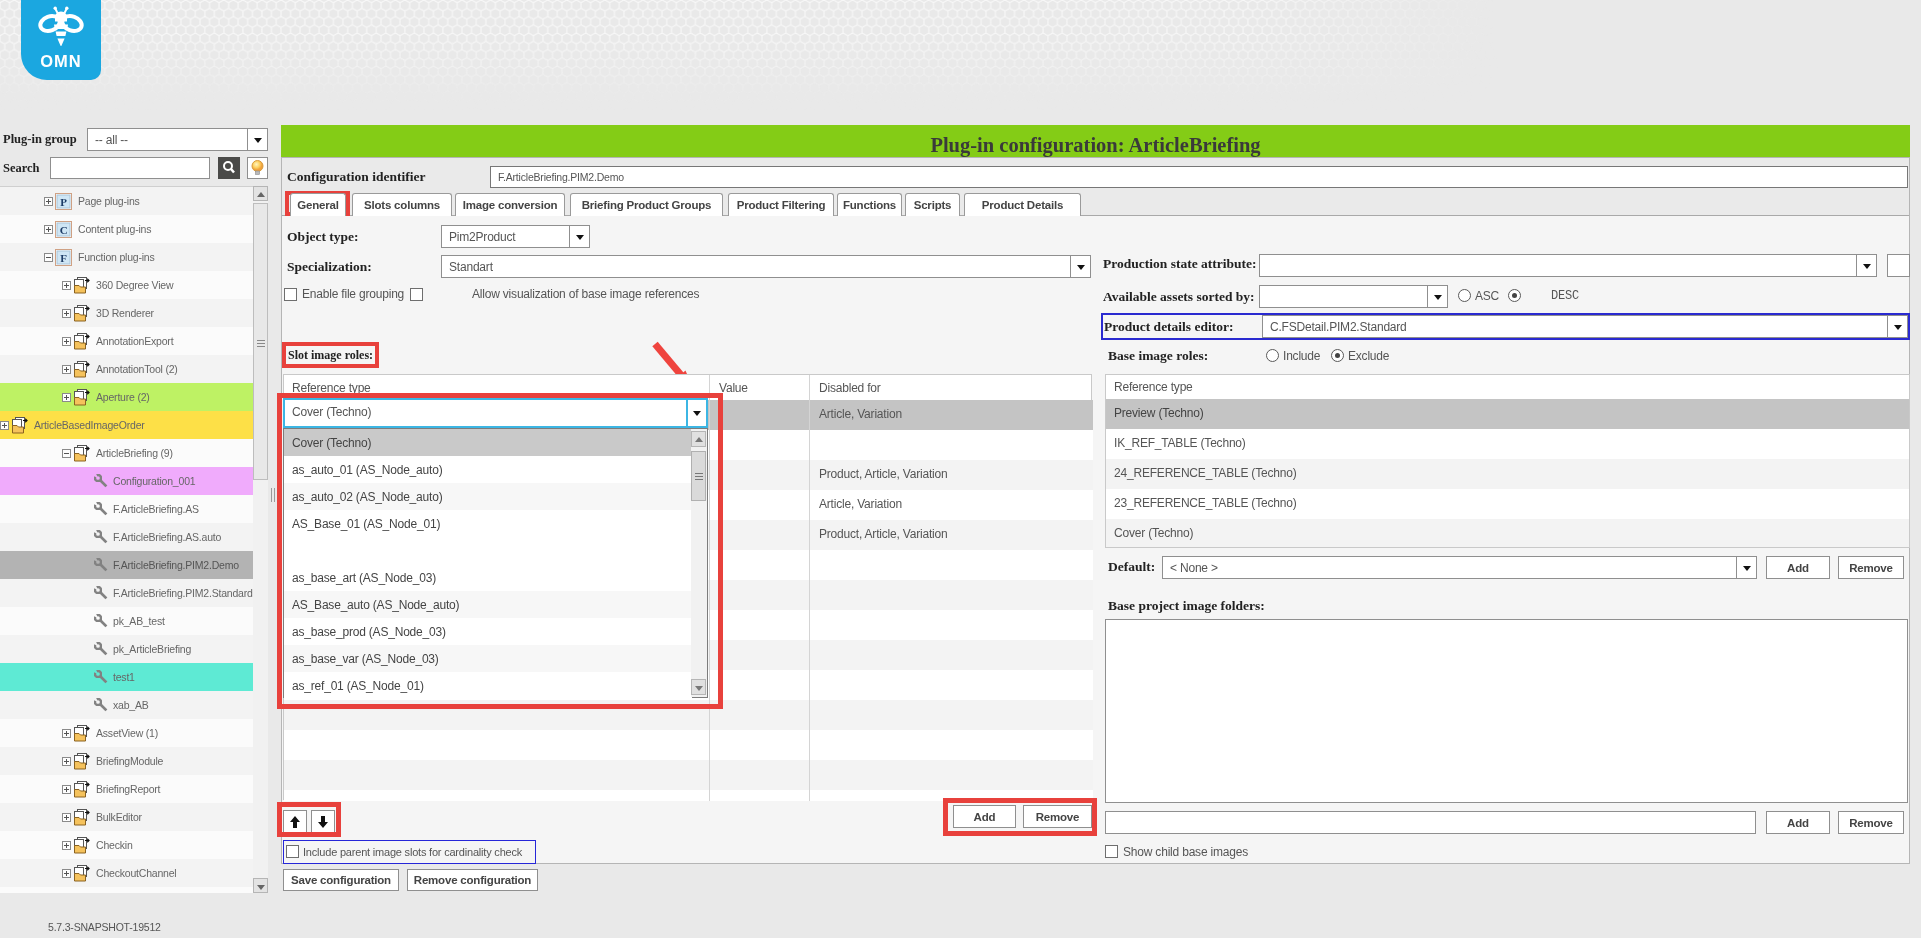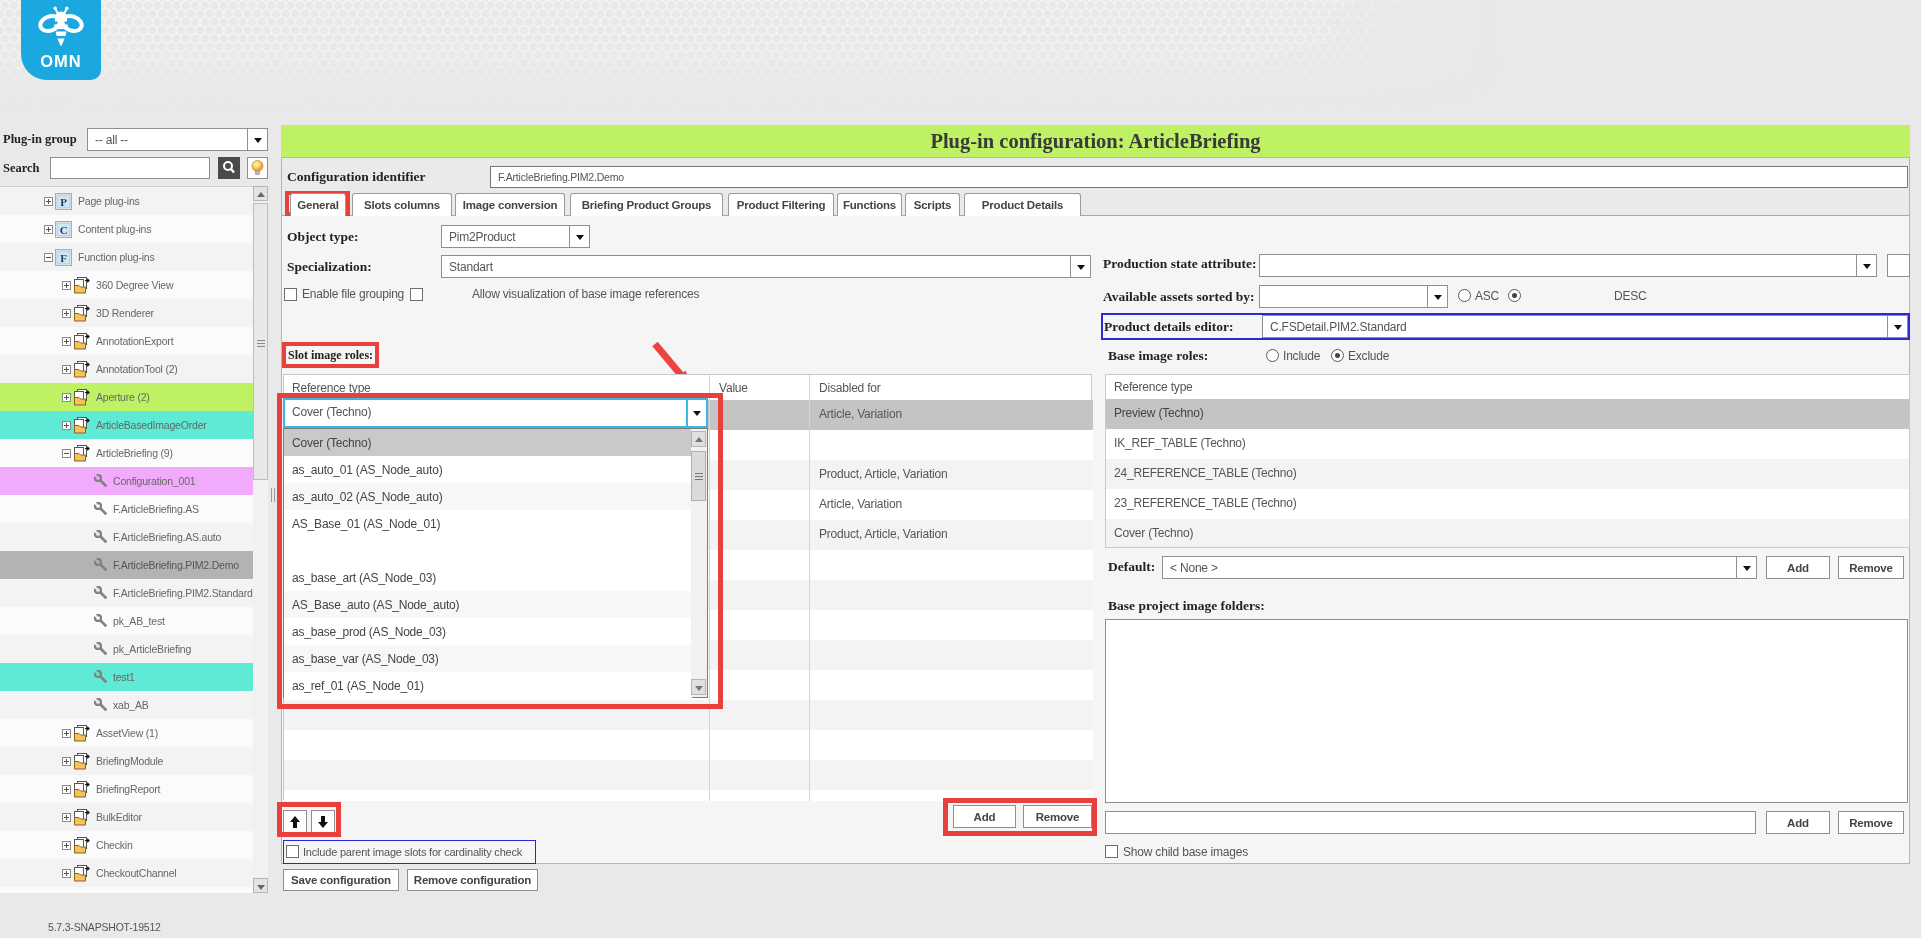--- a/index.html
+++ b/index.html
@@ -229,21 +229,21 @@
       <span style="width:2px"></span>
       <svg width="18" height="17" style="flex:none">
         <rect x="4.5" y="0.5" width="9" height="11" fill="#fff" stroke="#555"></rect>
         <rect x="1.5" y="2.5" width="9" height="11" fill="#fff" stroke="#555"></rect>
         <path d="M1.5 8.5 L6 8.5 L7.5 10 L12.5 10 L12.5 16 L1.5 16 Z" fill="#f5c25c" stroke="#8a6220"></path>
         <path d="M12 3.5 L16 3.5 M14.2 1.8 L16 3.5 L14.2 5.2" stroke="#111" stroke-width="1.2" fill="none"></path>
       </svg>
       <span style="width:5px"></span>
       <span>Aperture (2)</span>
     </div>
-<div class="trow" style="top:224px;background:#5eead4;padding-left:62px;color:#666">
+<div class="trow" style="top:224px;background:#fde047;color:#666">
       <svg width="9" height="9" style="flex:none">
         <rect x="0.5" y="0.5" width="8" height="8" fill="#fdfdfd" stroke="#8a8a8a"></rect>
         <line x1="2" y1="4.5" x2="7" y2="4.5" stroke="#555" stroke-width="1"></line>
         <line x1="4.5" y1="2" x2="4.5" y2="7" stroke="#555" stroke-width="1"></line>
       </svg>
       <span style="width:2px"></span>
       <svg width="18" height="17" style="flex:none">
         <rect x="4.5" y="0.5" width="9" height="11" fill="#fff" stroke="#555"></rect>
         <rect x="1.5" y="2.5" width="9" height="11" fill="#fff" stroke="#555"></rect>
         <path d="M1.5 8.5 L6 8.5 L7.5 10 L12.5 10 L12.5 16 L1.5 16 Z" fill="#f5c25c" stroke="#8a6220"></path>
@@ -470,21 +470,21 @@
 </div>
 
 <div class="abs" style="left:271px;top:488px;width:7px;height:14px;">
   <div style="position:absolute;left:0;top:0;bottom:0;width:1px;background:#999;"></div>
   <div style="position:absolute;left:3px;top:0;bottom:0;width:1px;background:#999;"></div>
   <div style="position:absolute;left:6px;top:0;bottom:0;width:1px;background:#999;"></div>
 </div>
 
 <div class="abs" style="left:48px;top:921px;color:#555;font-size:10.5px;">5.7.3-SNAPSHOT-19512</div>
 
-<div class="abs" style="left:281px;top:125px;width:1629px;height:32px;display:flex;align-items:center;justify-content:center;background:#bef264;">
+<div class="abs" style="left:281px;top:125px;width:1629px;height:32px;display:flex;align-items:flex-end;justify-content:center;background:#84cc16;">
   <span class="serif" style="font-size:20.5px;color:#3a3a3a;">Plug-in configuration: ArticleBriefing</span>
 </div>
 <div class="abs" id="mainpanel" style="left:281px;top:157px;width:1629px;height:707px;background:#eaeaea;border:1px solid #b5b5b5;"></div>
 <div class="abs" style="left:282px;top:215px;width:1627px;height:648px;background:#f5f5f5;border-top:1px solid #a9a9a9;"></div>
 
 <div class="abs serif" style="left:287px;top:169px;font-size:13.5px;">Configuration identifier</div>
 <div class="abs inp" style="left:490px;top:166px;width:1418px;height:22px;border-color:#777;">
     <span style="position:absolute;left:7px;top:4px;color:#555;font-size:10.5px;">F.ArticleBriefing.PIM2.Demo</span>
   </div>
 
@@ -611,21 +611,21 @@
   </div>
 <div class="abs inp" style="left:1887px;top:254px;width:23px;height:23px;"></div>
 
 <div class="abs serif" style="left:1103px;top:289px;font-size:13.5px;">Available assets sorted by:</div>
 <div class="abs combo" style="left:1259px;top:285px;width:189px;height:23px;">
     <div class="arr"></div>
   </div>
 <div class="radio" style="left:1458px;top:289px;"></div>
 <div class="abs" style="left:1475px;top:289px;">ASC</div>
 <div class="radio sel" style="left:1508px;top:289px;"></div>
-<div class="abs" style="left:1614px;top:289px;">DESC</div>
+<div class="abs" style="left:1551px;top:289px;font-family:Liberation Mono, monospace;">DESC</div>
 
 <div class="abs" style="left:1101px;top:313px;width:809px;height:27px;border:2px solid #2a2ad0;"></div>
 <div class="abs serif" style="left:1104px;top:319px;font-size:13.5px;">Product details editor:</div>
 <div class="abs combo" style="left:1262px;top:315px;width:646px;height:23px;">
     <div class="txt">C.FSDetail.PIM2.Standard</div>
     <div class="arr"></div>
   </div>
 
 <div class="abs serif" style="left:1108px;top:348px;font-size:13.5px;">Base image roles:</div>
 <div class="radio" style="left:1266px;top:349px;"></div>

